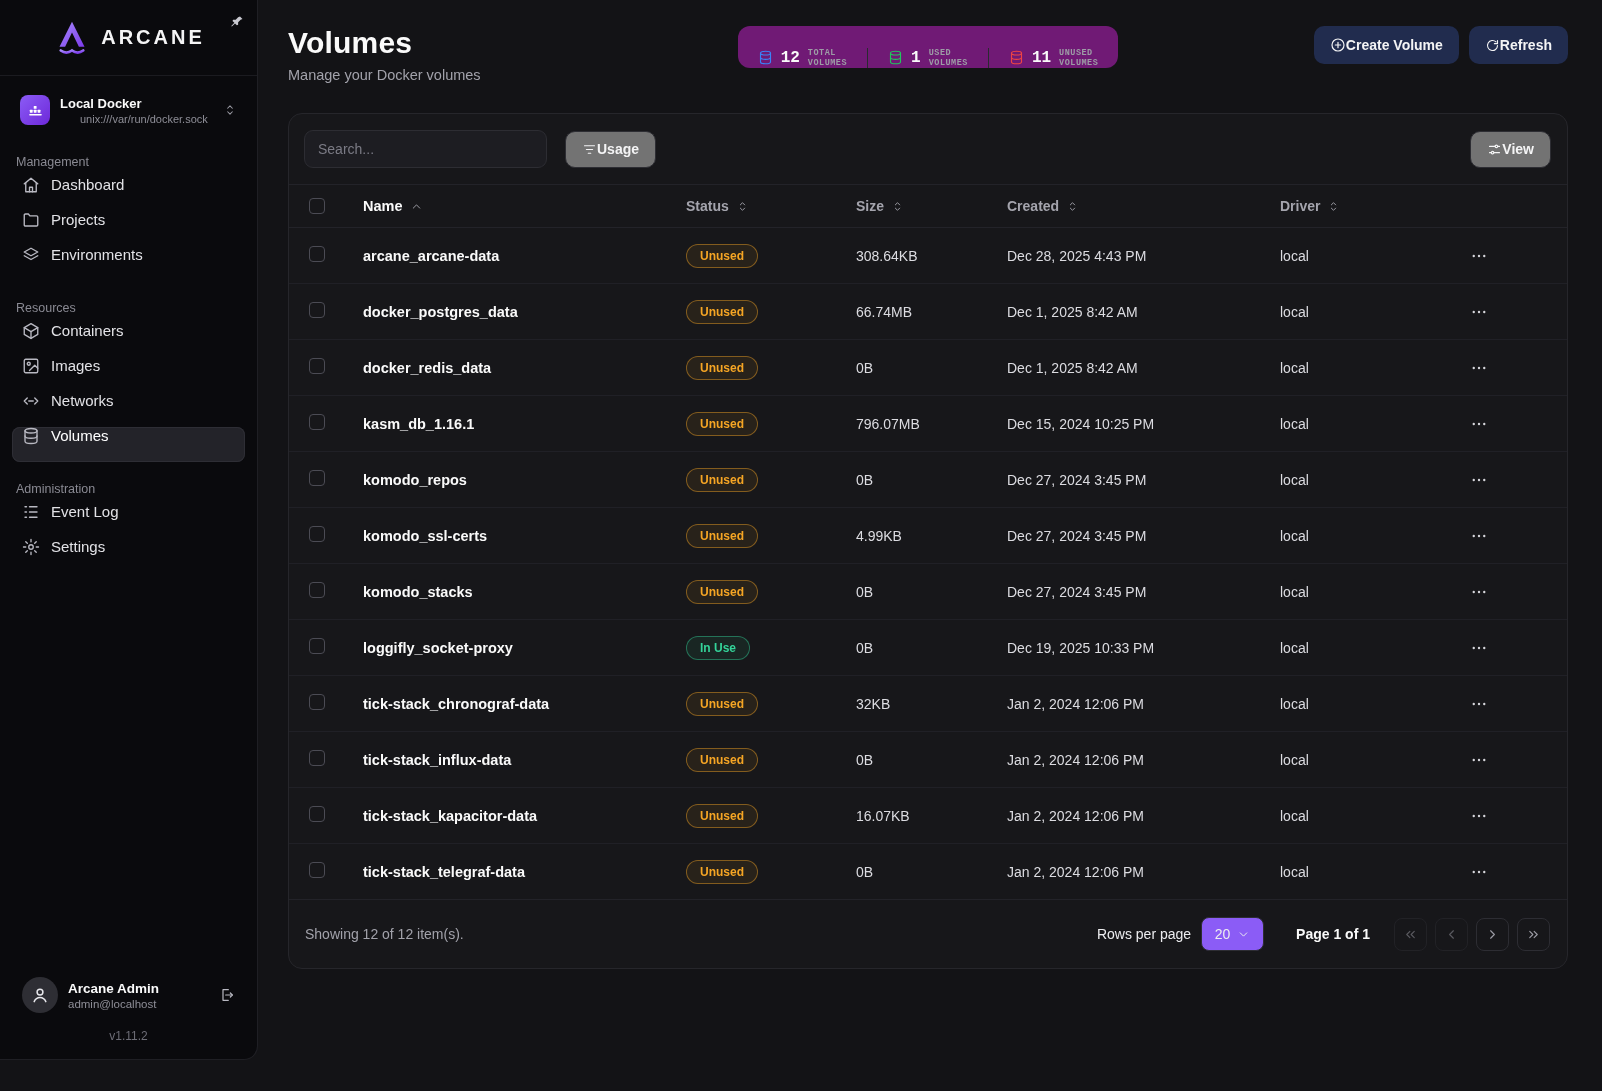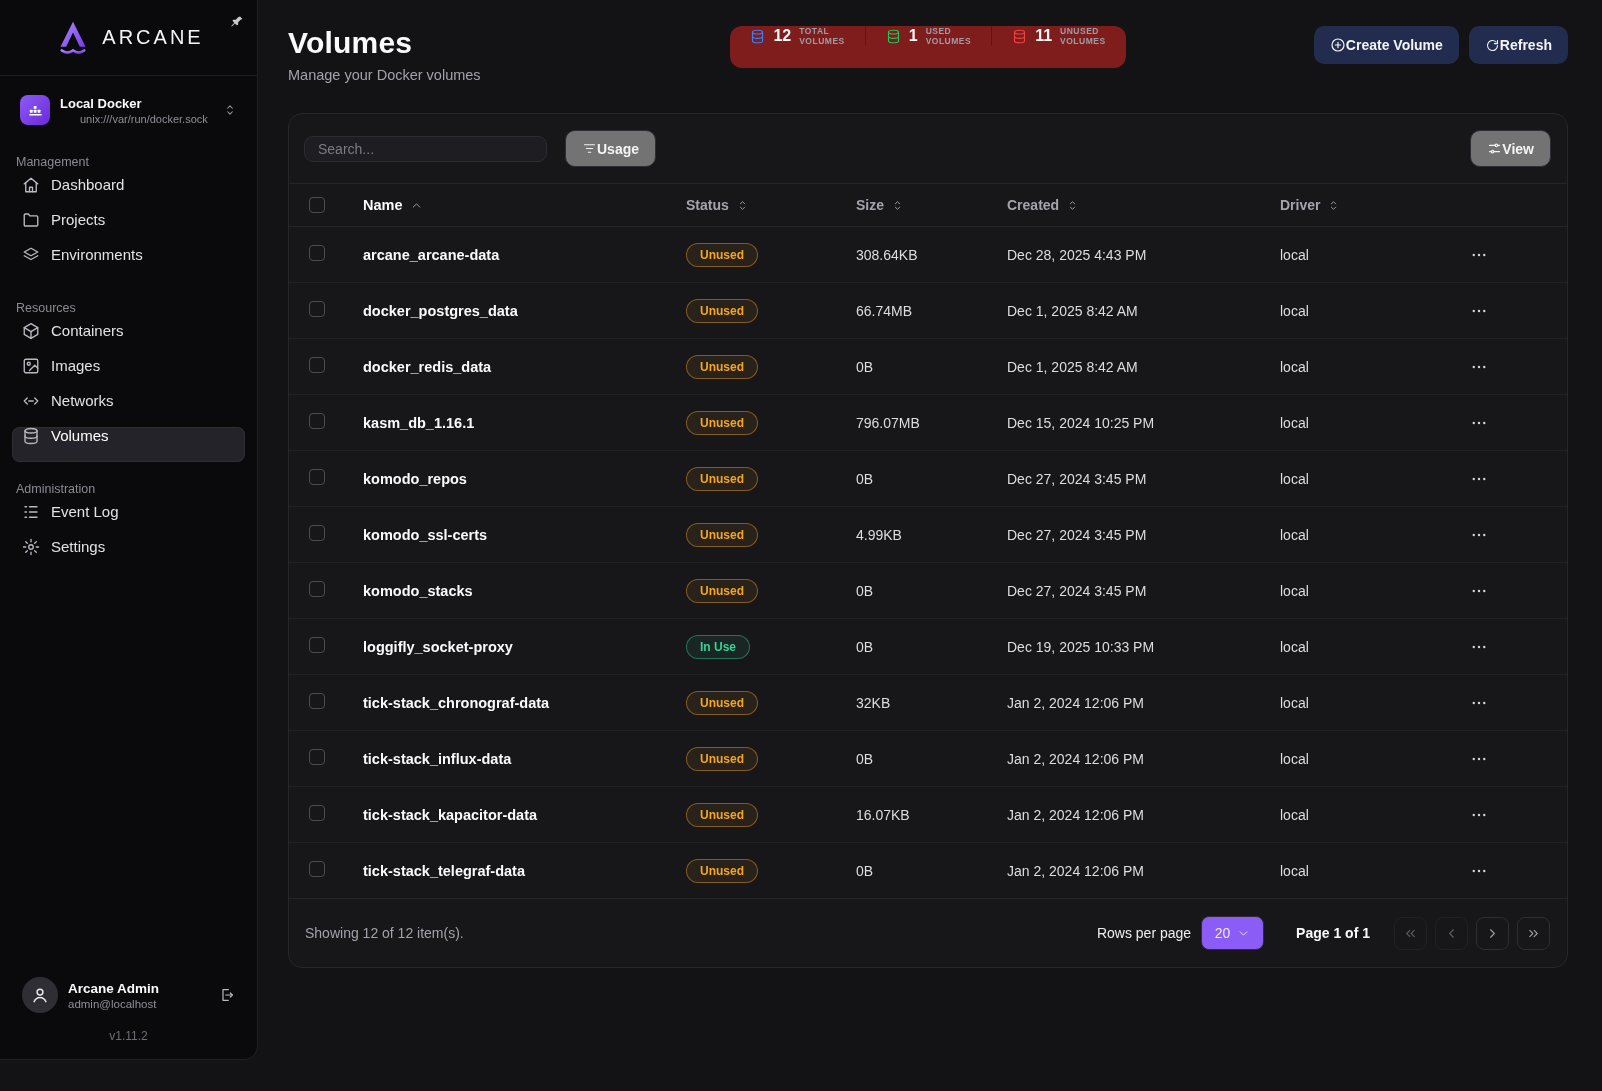--- a/index.html
+++ b/index.html
@@ -17,21 +17,21 @@
     border-right:1px solid #1f1f24;
     border-bottom:1px solid #1f1f24;
     border-bottom-right-radius:14px;
     display:flex; flex-direction:column;
   }
   .logo-row {
     position:relative; height:76px;
     display:flex; align-items:center; justify-content:center; gap:9px;
     border-bottom:1px solid #1b1b20;
   }
-  .logo-text { font-size:20px; font-weight:400; letter-spacing:3px; color:#f4f4f5; }
+  .logo-text { font-size:20px; font-weight:700; letter-spacing:3px; color:#f4f4f5; }
   .pin { position:absolute; right:12px; top:14px; color:#c9c9d0; cursor:pointer; }
   .host-select {
     margin:13px 12px 4px; padding:6px 8px;
     display:flex; align-items:center; gap:10px;
     border-radius:10px; cursor:pointer;
   }
   .host-icon {
     width:30px; height:30px; border-radius:8px; flex:0 0 30px;
     background:linear-gradient(135deg,#8b5cf6,#6d28d9);
     display:flex; align-items:center; justify-content:center; color:#fff;
@@ -62,22 +62,22 @@
   .user-name { font-size:13.5px; font-weight:700; }
   .user-email { font-size:11.5px; color:#8e8e97; margin-top:2px; }
   .logout { color:#b9b9c2; cursor:pointer; display:flex; }
   .version { text-align:center; font-size:12px; color:#6d6d76; margin:8px 0 16px; }
   
   .main { flex:1; padding:26px 34px 0 30px; }
   .page-header { display:grid; grid-template-columns:1fr auto 1fr; align-items:flex-start; }
   .title-block h1 { font-size:30px; font-weight:800; letter-spacing:.2px; }
   .title-block p { margin-top:7px; font-size:14.5px; color:#a2a2ab; }
   .stats {
-    display:flex; align-items:flex-start; height:42px;
-    background:#7f1d1d; border-radius:12px; overflow:hidden;
+    display:flex; align-items:flex-end; height:42px;
+    background:#701a75; border-radius:12px; overflow:hidden;font-family:Liberation Mono, monospace;
   }
   .stat { display:flex; align-items:center; gap:8px; padding:0 20px; }
   .stat + .stat { border-left:1px solid #2a2a30; }
   .stat-value { font-size:16px; font-weight:700; color:#fafafa; }
   .stat-label { font-size:8.5px; font-weight:700; letter-spacing:.5px; color:#9d9da6; line-height:1.2; }
   .stat-icon { display:flex; }
   .header-actions { display:flex; gap:10px; justify-content:flex-end; }
   .btn {
     display:inline-flex; align-items:center; 
     height:38px; padding:0 16px; border:none; border-radius:10px;
@@ -86,21 +86,21 @@
   .btn.primary { background:var(--primary-btn,#212c4e); }
   .btn.ghost { background:#737373; border:1px solid #2d2d33; height:37px; }
   
   .card {
     margin-top:30px;
     background:#17171a; border:1px solid #26262b; border-radius:14px;
     overflow:hidden;
   }
   .toolbar { display:flex; align-items:center; padding:16px 16px 16px 15px; gap:18px; }
   .search-input {
-    width:243px; height:26px; padding:0 13px;
+    width:243px; height:38px; padding:0 13px;
     background:#1d1d22; border:1px solid #2d2d33; border-radius:9px;
     color:#3b82f6; font-size:14px; font-family:inherit; outline:none;
   }
   .search-input::placeholder { color:#7b7b85; }
   .toolbar .spacer { flex:1; }
   .thead, .trow { display:grid; grid-template-columns:60px 337px 170px 151px 273px 110px 1fr; align-items:center; }
   .thead { height:44px; border-top:1px solid #232329; border-bottom:1px solid #232329; }
   .th { display:flex; align-items:center; gap:7px; font-size:14px; font-weight:600; color:#a4a4ad; cursor:pointer; }
   .cell-check { padding-left:20px; }
   .cell-name { padding-left:14px; }

